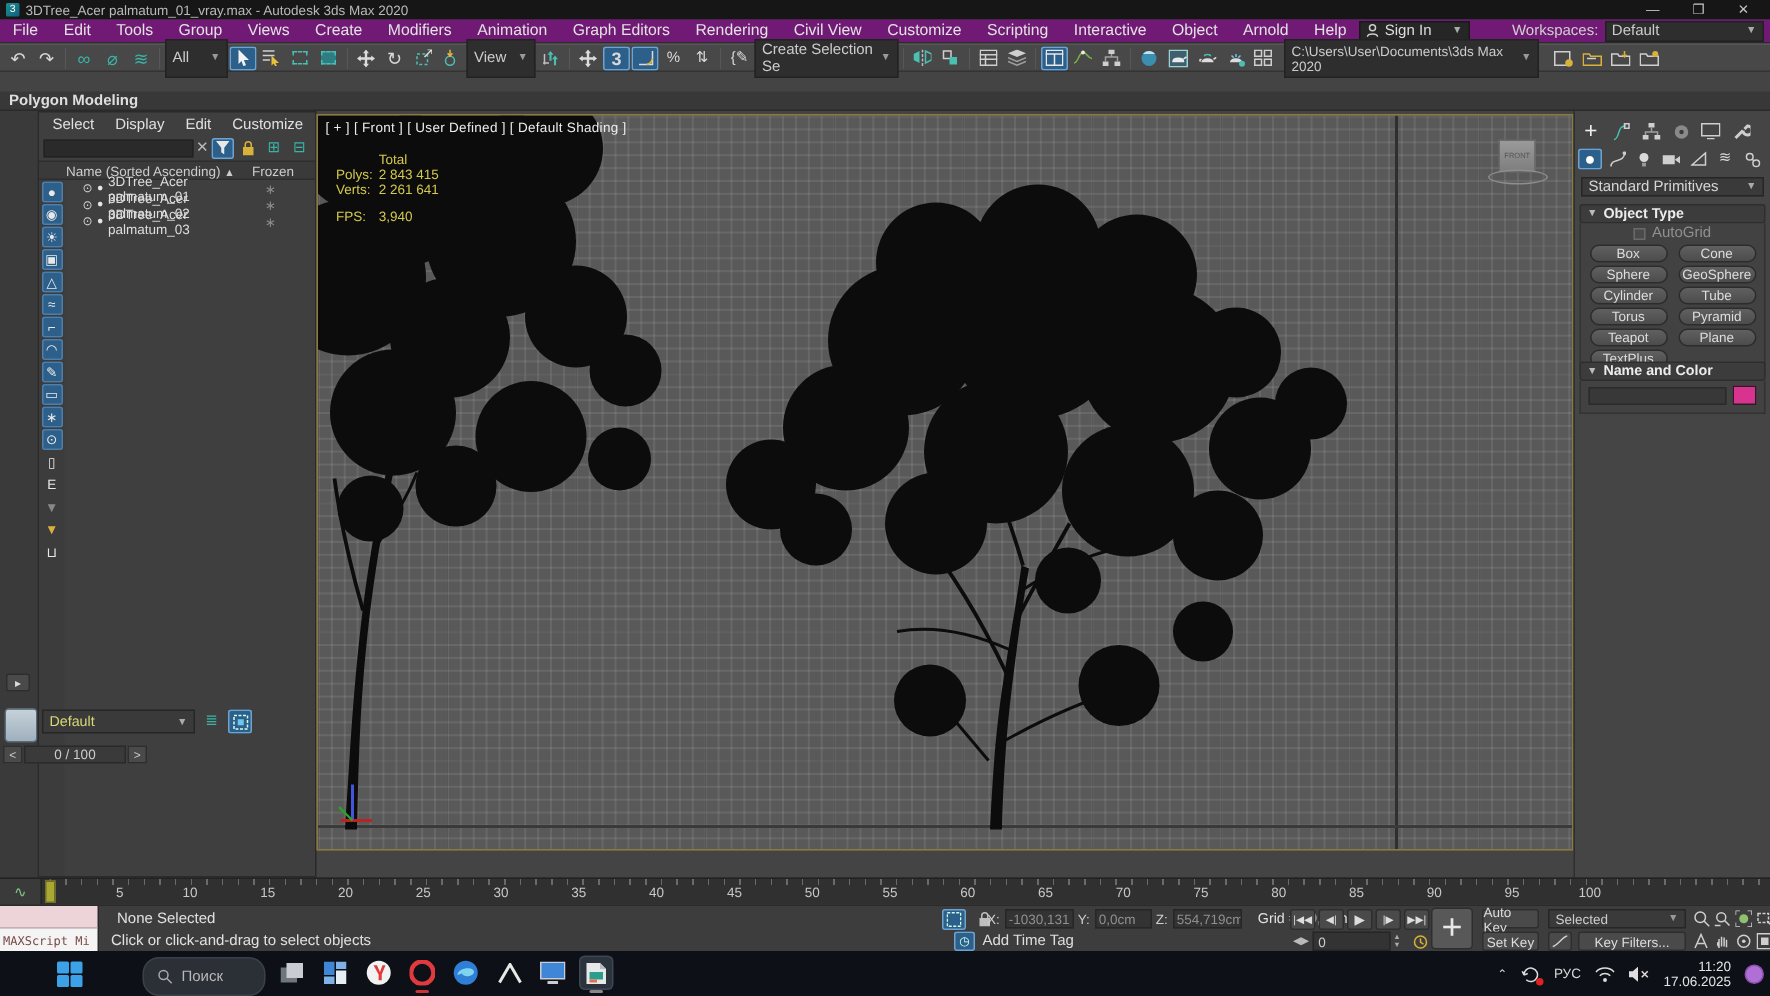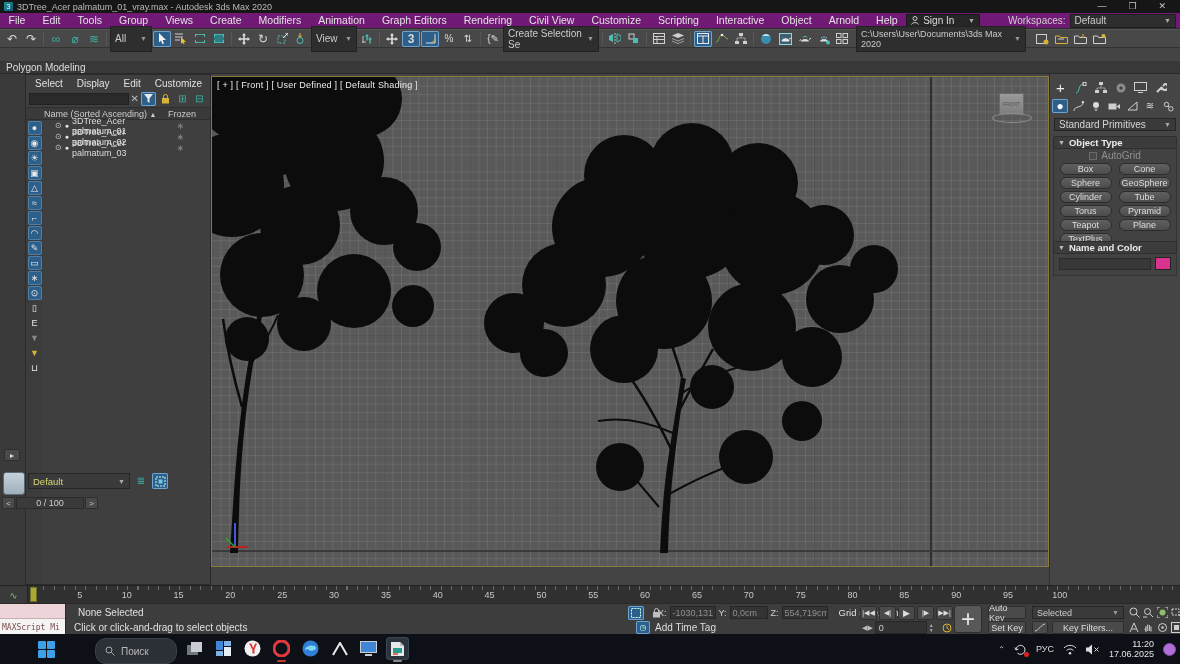--- a/index.html
+++ b/index.html
@@ -37,21 +37,21 @@
   .dashbox{width:10px;height:9px;border:1px dashed #49c0b2;}
   .tbsvg{display:block;}
 
   
   .ribbon{position:absolute;left:0;top:48px;width:100%;height:13px;background:#404040;display:flex;align-items:flex-end;padding-left:28px;}
   .rtab{padding:0 14px;font-size:10px;color:#c9c9c9;line-height:12px;}
   .rtab.active{background:#4f4f4f;border:1px solid #5e5e5e;border-bottom:none;color:#eee;}
   .ribicon{margin-left:14px;width:22px;height:9px;background:#2e2e2e;border-radius:3px;display:flex;align-items:center;justify-content:center;gap:2px;}
   .ribicon i{width:6px;height:4px;background:#bbb;border-radius:1px;}
   .pmbar{position:absolute;left:0;top:61px;width:100%;height:13px;background:#383838;border-bottom:1px solid #2a2a2a;display:flex;align-items:center;padding-left:6px;}
-  .pmbar span{font-weight:normal;font-size:10px;color:#dedede;}
+  .pmbar span{font-weight:bold;font-size:10px;color:#dedede;}
 
   
   .leftstrip{position:absolute;left:0;top:74px;width:25px;height:511px;background:#3a3a3a;}
   .mini-play{position:absolute;left:4px;top:449px;width:16px;height:12px;background:#4a4a4a;border:1px solid #2e2e2e;border-radius:2px;
              color:#ddd;font-size:8px;display:flex;align-items:center;justify-content:center;}
   .big-light-btn{position:absolute;left:3px;top:472px;width:22px;height:23px;background:linear-gradient(#c6d2da,#9fb0bd);border:1px solid #5a6a76;border-radius:3px;}
 
   .explorer{position:absolute;left:25px;top:74px;width:186px;height:511px;background:#3f3f3f;border:1px solid #2a2a2a;display:flex;flex-direction:column;}
   .exp-menu{height:15px;display:flex;align-items:center;padding:1px 2px 0;}
   .exp-menu span{padding:0 7px;font-size:10px;color:#e0e0e0;}
@@ -591,20 +591,42 @@
           <circle cx="534" cy="380" r="27"></circle>
           <circle cx="590" cy="344" r="20"></circle>
       </g>
       <g>
         <line x1="23" y1="446" x2="23" y2="470" stroke="#4455dd" stroke-width="2"></line>
         <line x1="15" y1="470" x2="36" y2="470" stroke="#bb2222" stroke-width="2"></line>
         <line x1="23" y1="470" x2="14" y2="461" stroke="#22aa22" stroke-width="1.5"></line>
       </g>
     </svg>
     <div class="vp-label">[ + ] [ Front ] [ User Defined ] [ Default Shading ]</div>
+    <div class="vp-stats">
+      <table>
+        <tbody>
+            <tr>
+              <td></td>
+              <td>Total</td>
+            </tr>
+        <tr>
+              <td>Polys:</td>
+              <td>2 843 415</td>
+            </tr>
+        <tr>
+              <td>Verts:</td>
+              <td>2 261 641</td>
+            </tr>
+        <tr>
+              <td style="padding-top:8px">FPS:</td>
+              <td style="padding-top:8px">3,940</td>
+            </tr>
+      </tbody>
+        </table>
+    </div>
     <div class="viewcube">
       <div class="vc-cube">FRONT</div>
       <div class="vc-ring"></div>
     </div>
   </div>
 
   <div class="cmdpanel">
     <div class="cp-tabs">
       <span class="ic">
           <span class="gl" style="font-size:15px;color:#eee">+</span>

